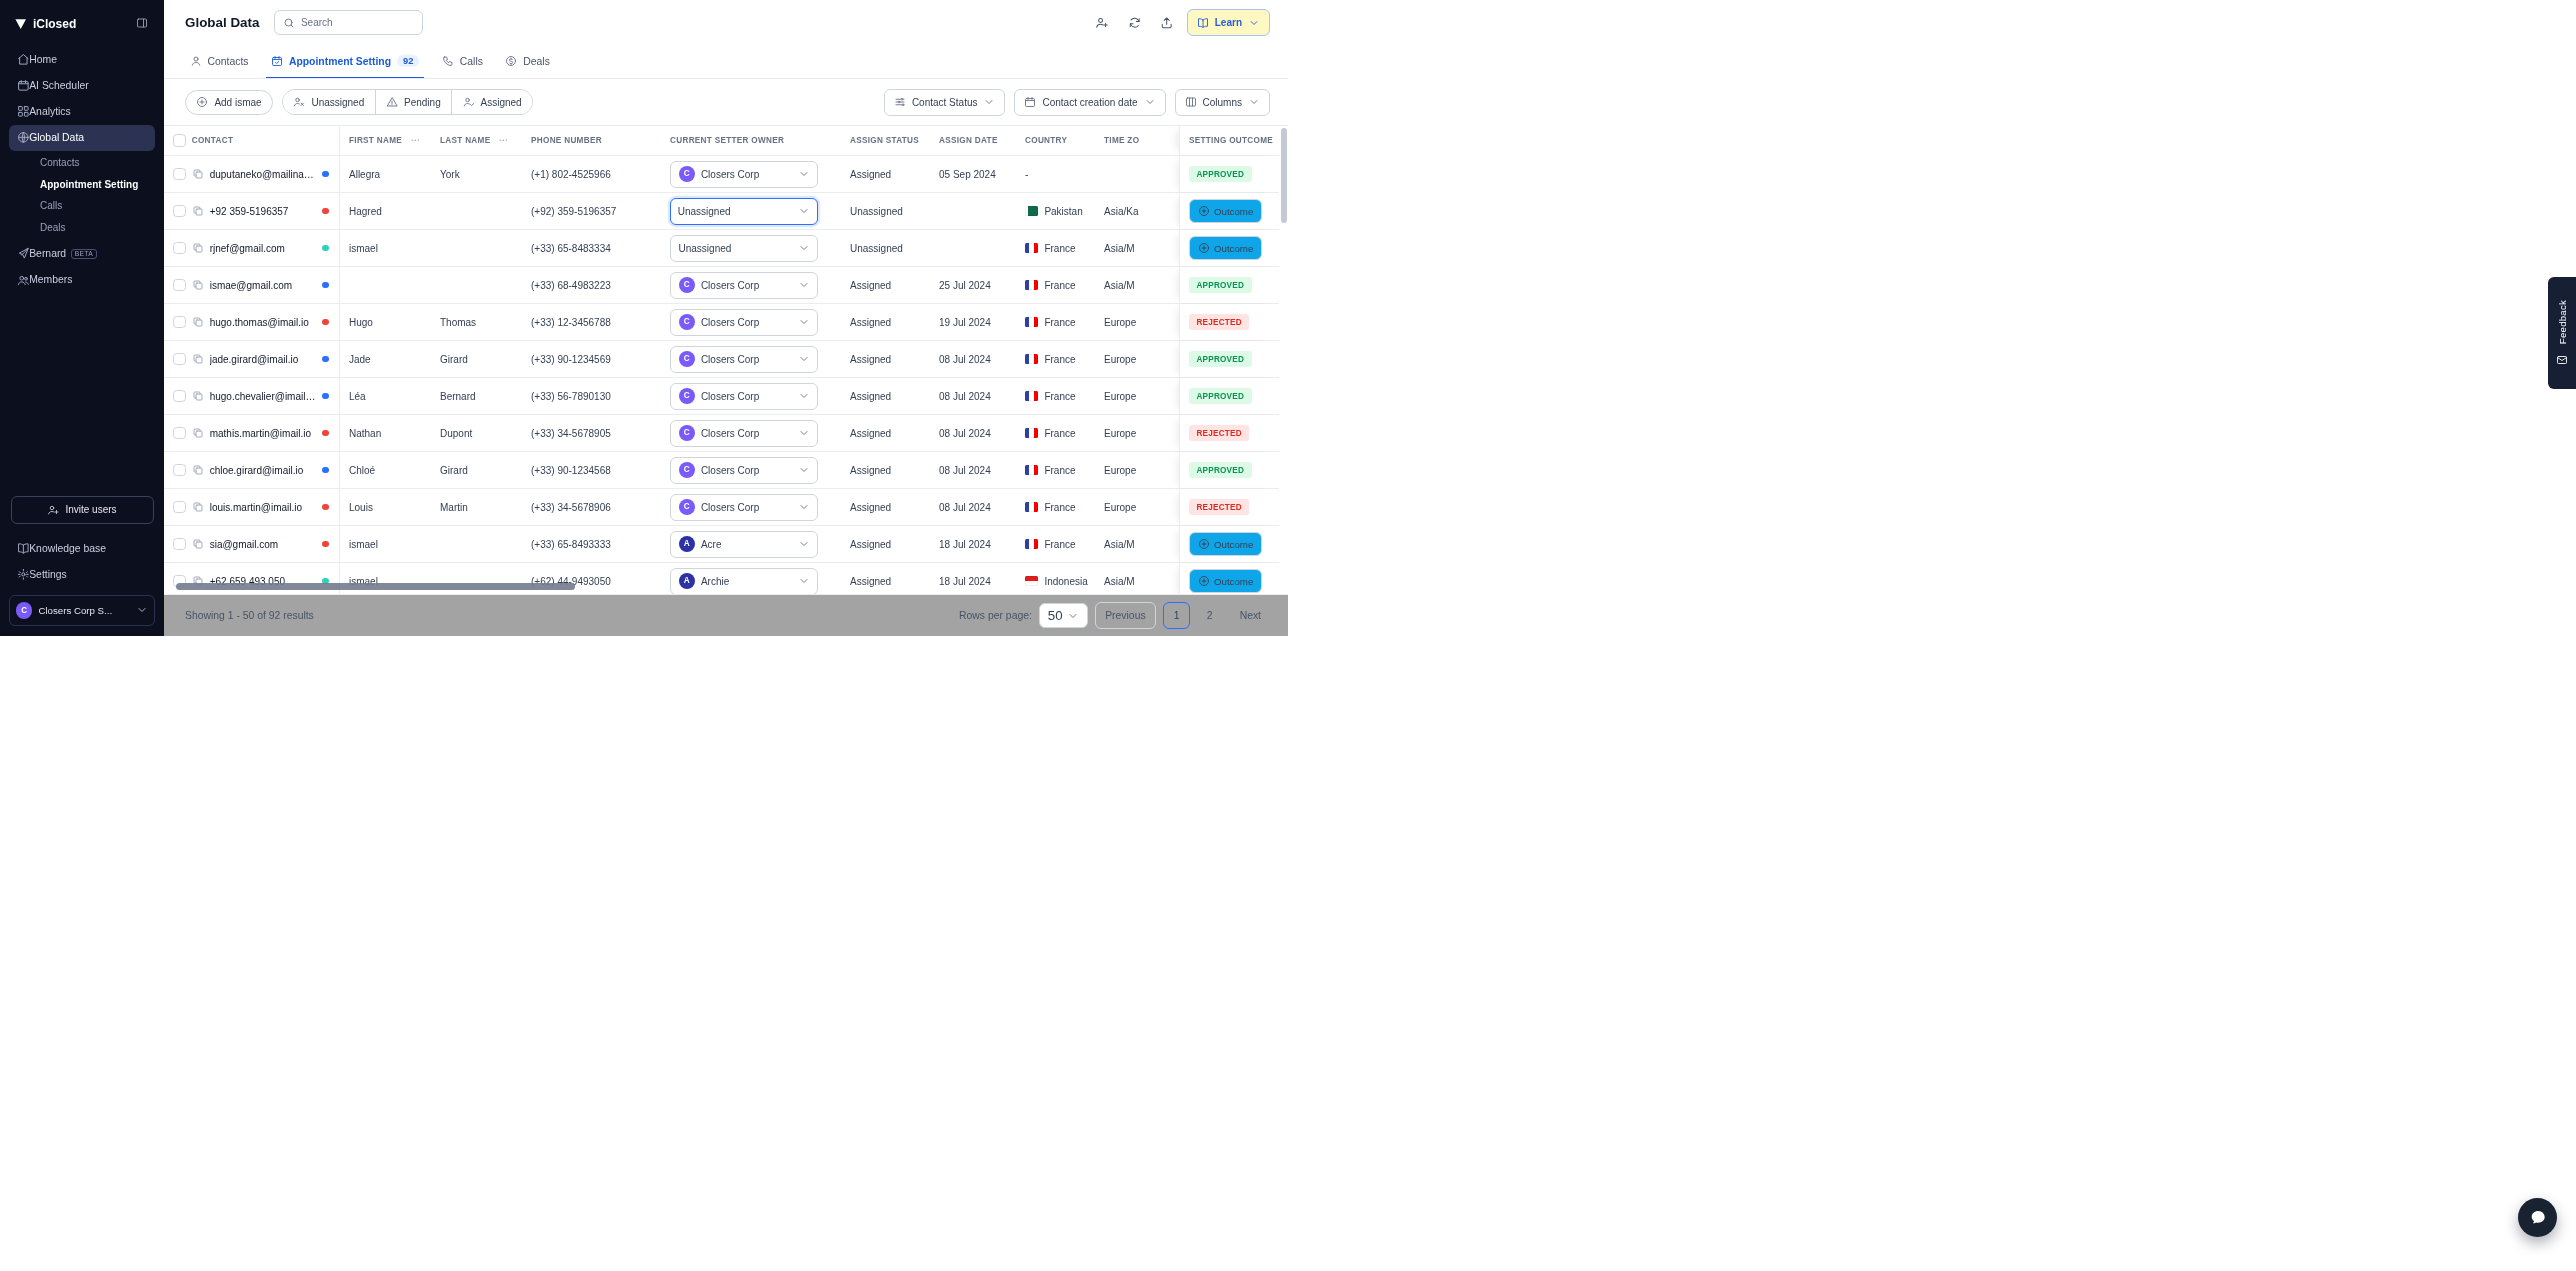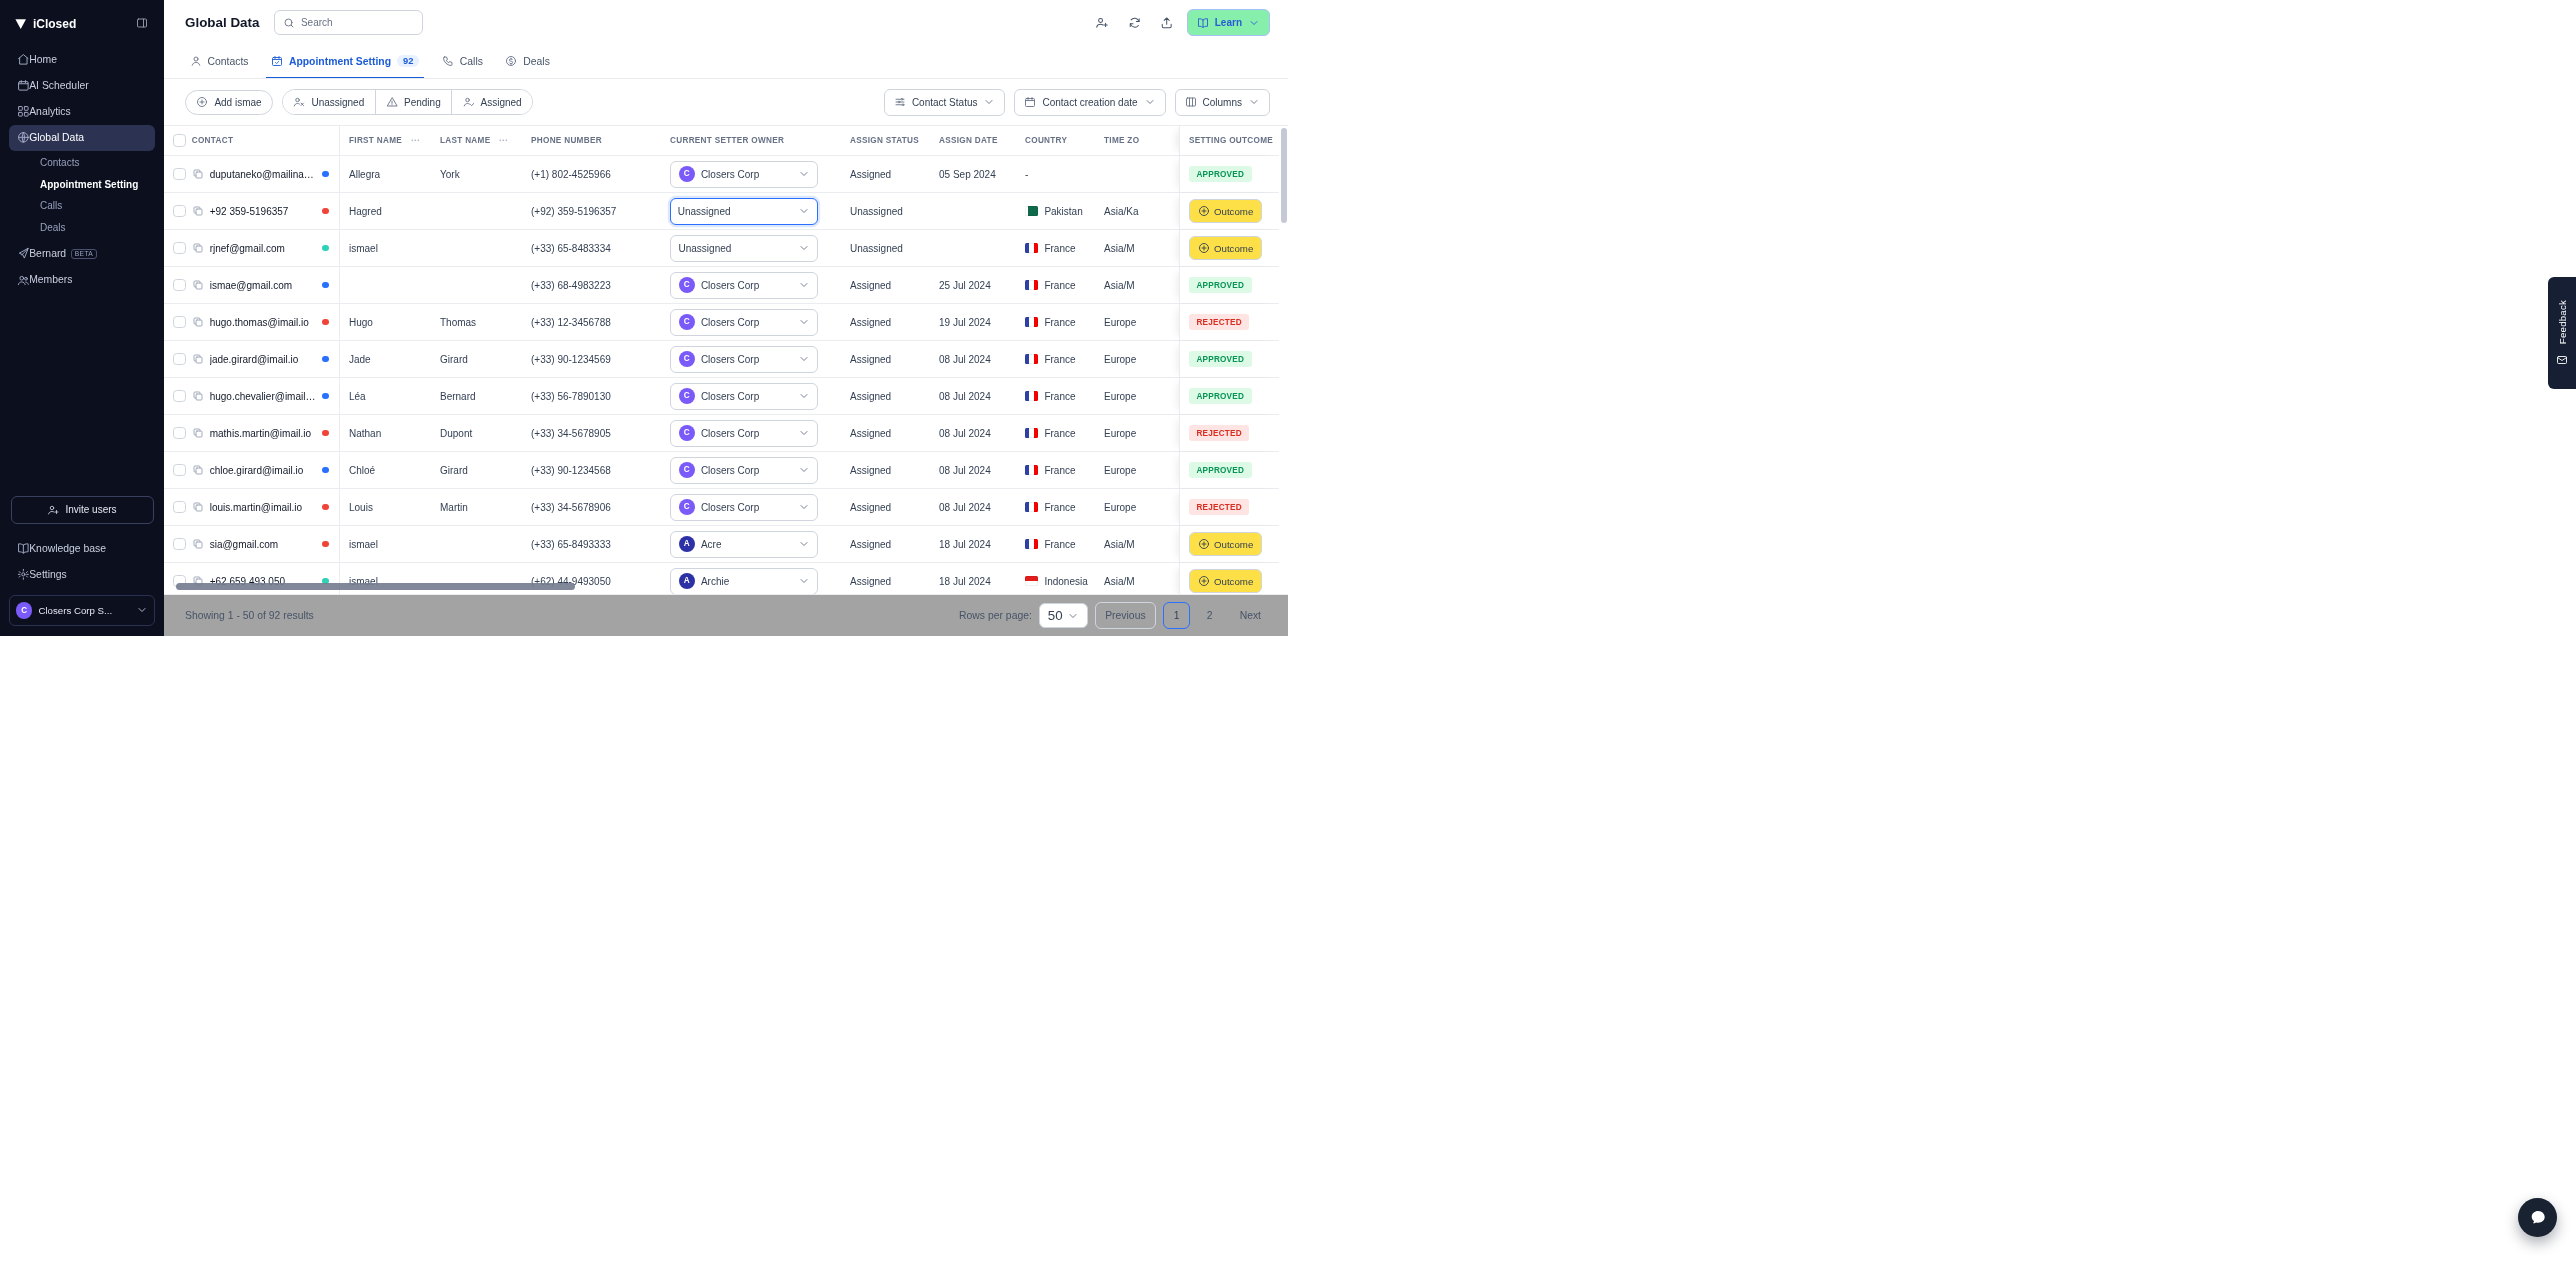--- a/index.html
+++ b/index.html
@@ -33,21 +33,21 @@
   
   main{flex:1;min-width:0;display:flex;flex-direction:column;position:relative;background:#fff}
   .topbar{height:45px;display:flex;align-items:center;gap:15px;padding:0 18px 0 21px}
   .page-title{font-size:13.4px;font-weight:700;color:#101828;white-space:nowrap}
   .search-box{display:flex;align-items:center;gap:6px;width:149px;height:25px;border:0.7px solid #D0D5DD;border-radius:6px;padding:0 7.5px;color:#667085;background:#fff}
   .search-box input{border:0;outline:0;width:100%;font-size:10px;color:#101828;font-family:inherit;background:transparent}
   .search-box input::placeholder{color:#667085}
   .top-actions{margin-left:auto;display:flex;align-items:center;gap:7.5px}
   .icon-btn{width:25px;height:25px;border:0;background:transparent;border-radius:6px;color:#475467;display:flex;align-items:center;justify-content:center;cursor:pointer}
   .icon-btn svg{width:13.4px;height:13.4px}
-  .learn-btn{display:flex;align-items:center;gap:6px;height:27px;padding:0 9px;border:0.7px solid #A6C2F7;background:#86efac;color:#2A5BD7;border-radius:6px;font-size:10px;font-weight:600;cursor:pointer}
+  .learn-btn{display:flex;align-items:center;gap:6px;height:27px;padding:0 9px;border:0.7px solid #A6C2F7;background:#fef9c3;color:#2A5BD7;border-radius:6px;font-size:10px;font-weight:600;cursor:pointer}
 
   .tabsbar{display:flex;align-items:center;gap:13.4px;height:34px;padding:0 18px 0 21px;border-bottom:0.7px solid #EAECF0}
   .tab{display:flex;align-items:center;gap:6px;height:100%;padding:0 4.5px;font-size:10.4px;color:#475467;cursor:pointer;border-bottom:1.5px solid transparent}
   .tab .ic{color:#667085}
   .tab.active{color:#1B5BD7;font-weight:600;border-bottom-color:#1B5BD7}
   .tab.active .ic{color:#1B5BD7}
   .tab-badge{background:#E8F1FF;color:#1B5BD7;font-size:9.3px;font-weight:600;border-radius:9px;padding:0.7px 6px}
 
   .filterbar{display:flex;align-items:center;gap:9px;height:46px;padding:0 18px 0 21px}
   .pill{display:flex;align-items:center;gap:6px;border:0.7px solid #D0D5DD;background:#fff;color:#344054;border-radius:13.4px;height:25px;padding:0 10.4px;font-size:10px;cursor:pointer}
@@ -86,21 +86,21 @@
   .owner-select.focused{border:1.5px solid #2970FF;box-shadow:0 0 0 2.2px rgba(41,112,255,.16);padding:0 6.7px}
   .ow-avatar{width:16.4px;height:16.4px;border-radius:50%;color:#fff;font-size:8.2px;font-weight:700;display:flex;align-items:center;justify-content:center;flex-shrink:0}
   .ow-label{overflow:hidden;text-overflow:ellipsis}
   .flag{width:13.4px;height:9.7px;border-radius:1.5px;box-shadow:inset 0 0 0 0.7px rgba(0,0,0,.08);flex-shrink:0}
   .flag-fr{background:linear-gradient(90deg,#2E42A5 0 33%,#fff 33% 66%,#F50100 66% 100%)}
   .flag-pk{background:linear-gradient(90deg,#fff 0 25%,#0F6A4B 25% 100%)}
   .flag-id{background:linear-gradient(180deg,#E31D1C 0 50%,#fff 50% 100%)}
   .badge{font-size:8.2px;font-weight:700;letter-spacing:0.2px;border-radius:3px;padding:3.7px 7.5px}
   .badge.approved{background:#DCFAE6;color:#079455}
   .badge.rejected{background:#FEE4E2;color:#D92D20}
-  .outcome-btn{display:flex;align-items:center;gap:4.5px;border:0.7px solid #D0D5DD;background:#fde047;color:#344054;height:24px;padding:0 7.5px;border-radius:6px;font-size:9.7px;cursor:pointer}
+  .outcome-btn{display:flex;align-items:center;gap:4.5px;border:0.7px solid #D0D5DD;background:#0ea5e9;color:#344054;height:24px;padding:0 7.5px;border-radius:6px;font-size:9.7px;cursor:pointer}
   .vscroll{position:absolute;top:0;right:0;bottom:0;width:9px;background:#fff;z-index:2}
   .vthumb{position:absolute;top:1.5px;right:1.5px;width:6px;height:95px;border-radius:3px;background:#C4C9D4;cursor:pointer}
   .hthumb{position:absolute;left:12px;bottom:4.5px;width:399px;height:6.7px;border-radius:3.7px;background:#737B8E;opacity:.9;z-index:3;cursor:pointer}
 
   
   .footerbar{height:42px;border-top:0.7px solid #EAECF0;display:flex;align-items:center;padding:0 18px 0 21px;font-size:10.4px;color:#475467;background:#a3a3a3;position:relative;z-index:4}
   .pager{margin-left:auto;display:flex;align-items:center;gap:7.5px}
   .rpp-select{display:flex;align-items:center;gap:4.5px;border:0.7px solid #D0D5DD;border-radius:6px;height:25px;padding:0 7.5px;background:#fff;color:#344054;cursor:pointer}
   .rpp-select .ic{color:#667085}
   .page-btn{min-width:27px;height:27px;display:flex;align-items:center;justify-content:center;border:0;background:transparent;border-radius:6px;font-size:10.4px;color:#475467;cursor:pointer;padding:0 9px}

